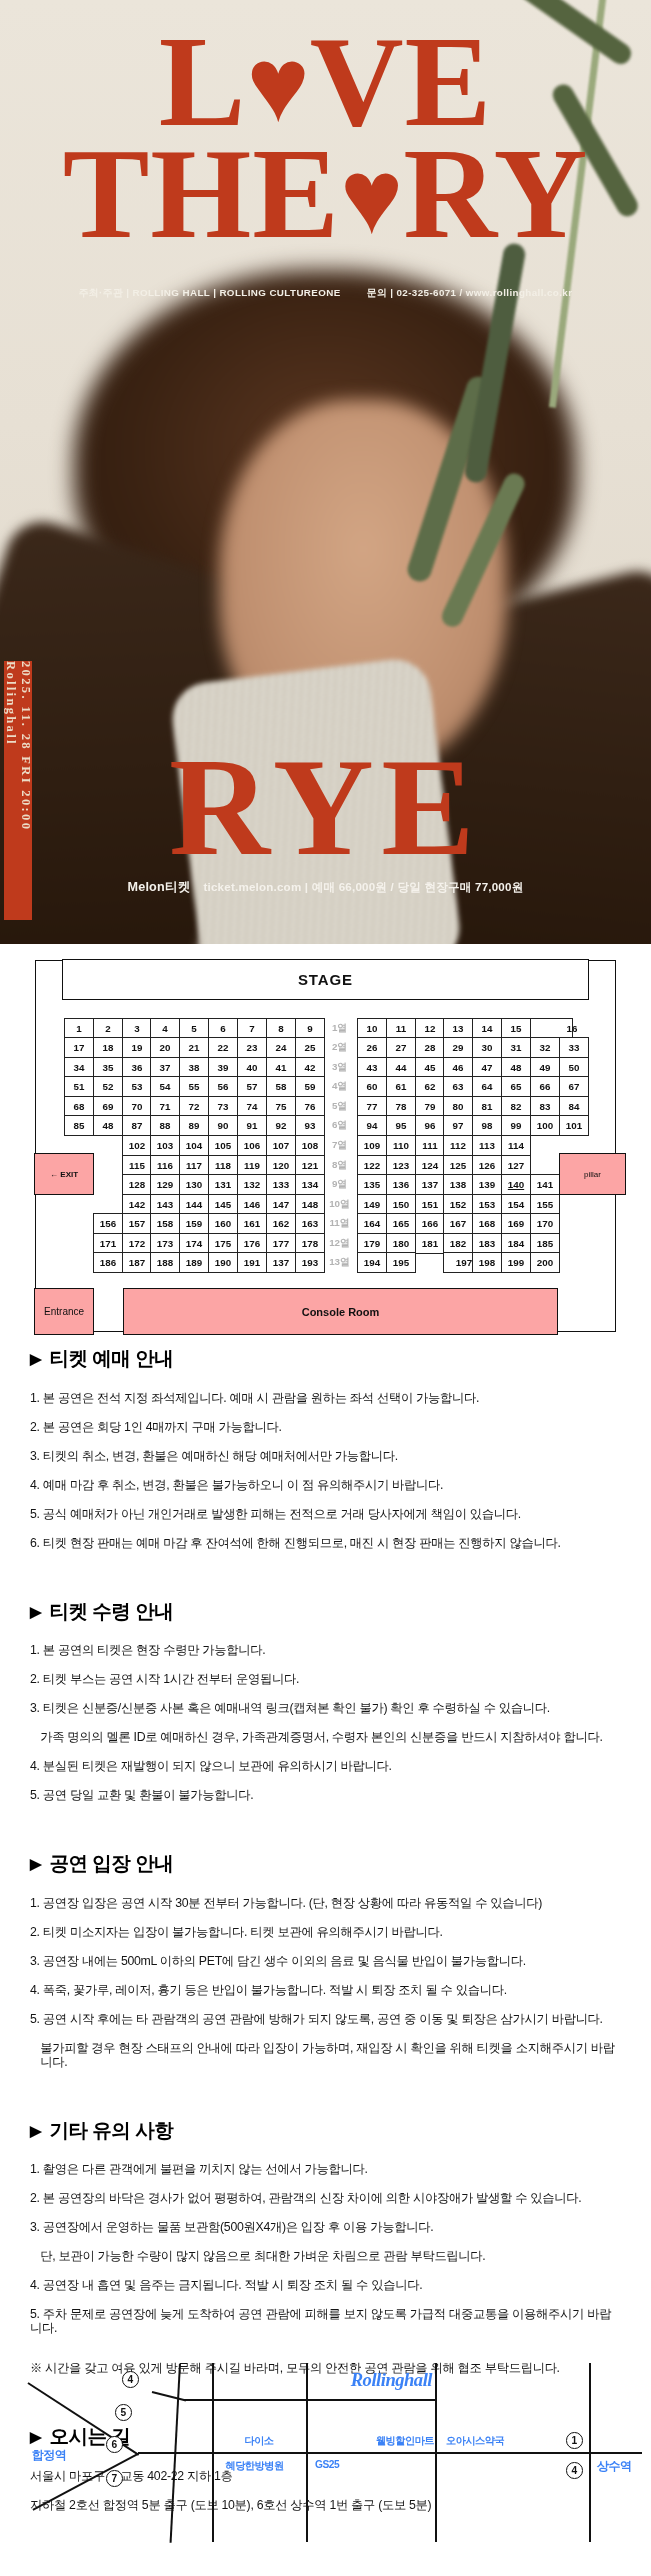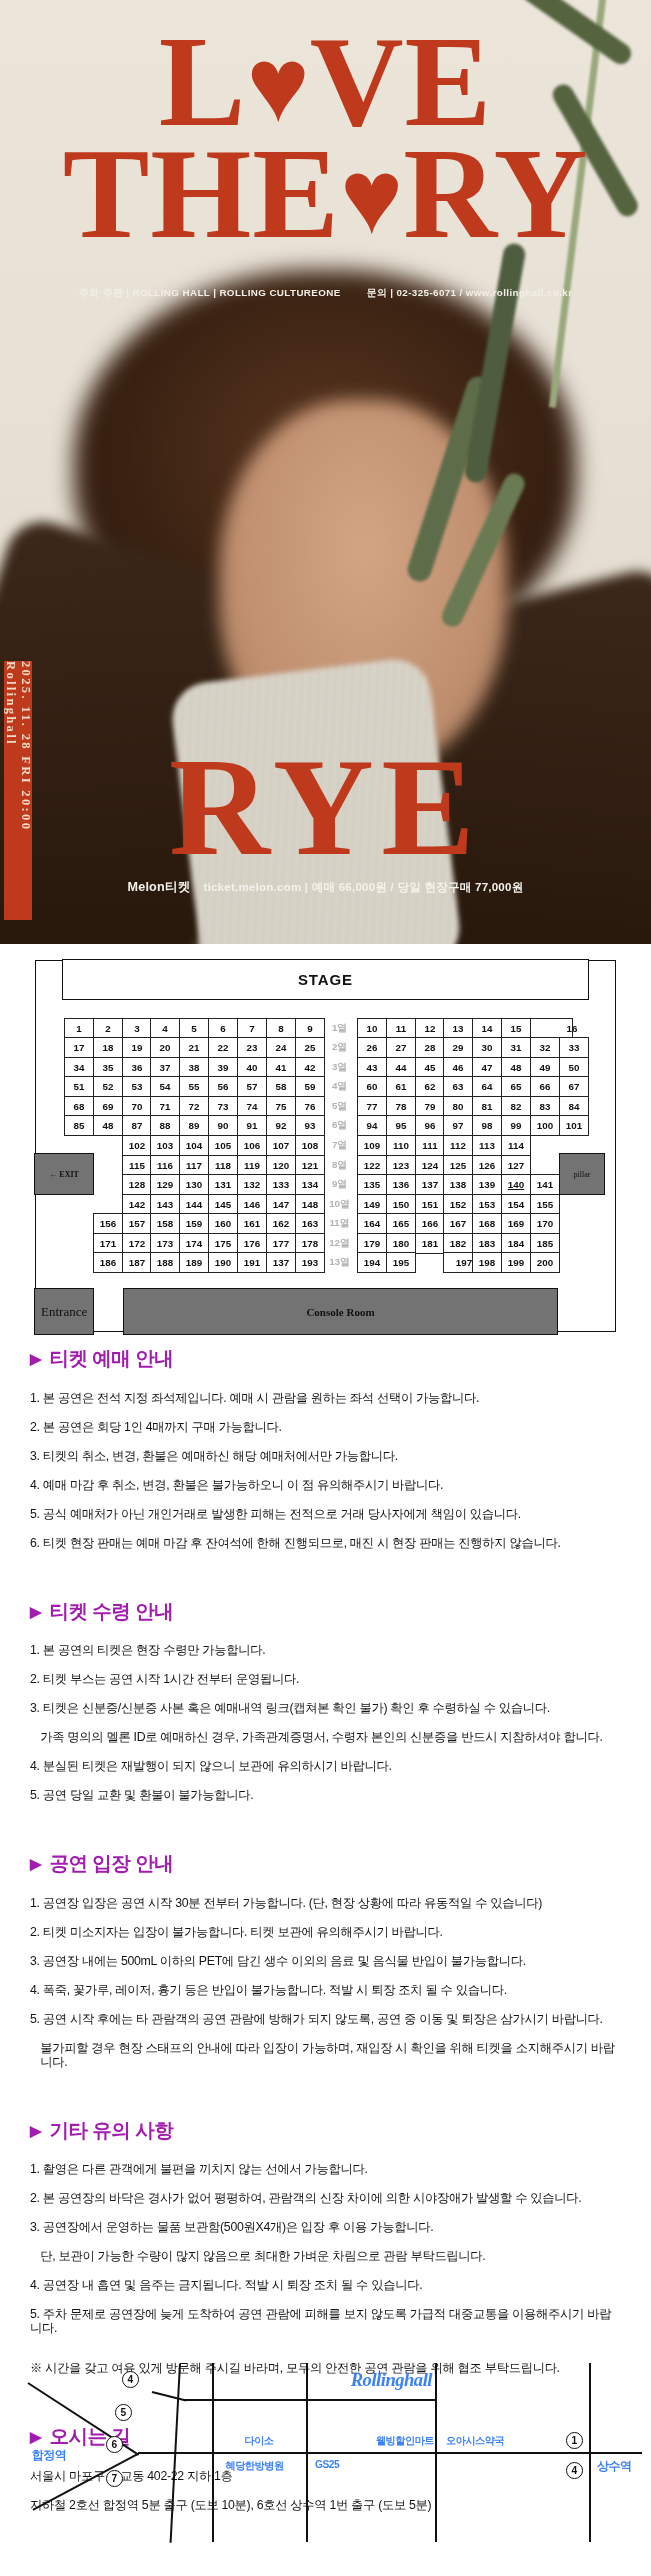--- a/index.html
+++ b/index.html
@@ -55,32 +55,32 @@
              border:1.9px solid #111;background:#fff;box-sizing:border-box;}
   .stagebox{position:absolute;left:26px;top:-1.9px;width:527px;height:41px;
             border:1.9px solid #111;background:#fff;box-sizing:border-box;
             display:flex;align-items:center;justify-content:center;
             font-weight:bold;font-size:15px;letter-spacing:0.9px;color:#111;}
   .seat{position:absolute;width:30px;height:20.5px;border:0.9px solid #222;box-sizing:border-box;
         display:flex;align-items:center;justify-content:center;
         font-size:9.8px;font-weight:bold;color:#111;background:#fff;}
   .rowlabel{position:absolute;width:33px;height:20.5px;display:flex;align-items:center;
         justify-content:center;font-size:9.8px;color:#b3b3b3;font-weight:bold;}
-  .sidebox{position:absolute;border:1.4px solid #111;background:#737373;box-sizing:border-box;
-        display:flex;align-items:center;justify-content:center;color:#111;font-family:Liberation Serif, serif;}
+  .sidebox{position:absolute;border:1.4px solid #111;background:#fca5a5;box-sizing:border-box;
+        display:flex;align-items:center;justify-content:center;color:#111;}
   .exitbox{left:-1.9px;top:192px;width:60px;height:42px;font-size:8px;font-weight:bold;}
-  .pillarbox{left:523px;top:192px;width:46px;height:42px;font-size:8px;}
-  .entrancebox{left:-1.9px;top:327px;width:60px;height:47px;font-size:13px;}
+  .pillarbox{left:523px;top:192px;width:67px;height:42px;font-size:8px;}
+  .entrancebox{left:-1.9px;top:327px;width:60px;height:47px;font-size:10px;}
   .consolebox{left:87px;top:327px;width:435px;height:47px;font-size:11px;font-weight:bold;}
 
   
   .sections{position:absolute;left:30px;top:1345px;width:592px;}
   .section{margin-top:48px;}
   .section:first-child{margin-top:0;}
-  .sec-h{font-size:19.5px;font-weight:bold;color:#a21caf;margin:0 0 18.6px 0;letter-spacing:-0.5px;}
+  .sec-h{font-size:19.5px;font-weight:bold;color:#000000;margin:0 0 18.6px 0;letter-spacing:-0.5px;}
   .sec-h .tri{font-size:15px;margin-right:8.4px;vertical-align:0.9px;}
   .item{margin:0 0 15px 0;font-size:12.3px;line-height:14px;color:#141414;letter-spacing:-0.3px;}
   .item.sub{padding-left:10.2px;}
   .note{margin:26px 0 0 0;font-size:12.3px;line-height:14px;color:#141414;letter-spacing:-0.3px;}
 
   
   .mapwrap{position:absolute;left:28px;top:2363px;width:614px;height:186px;}
   .mline{position:absolute;background:#111;}
   .h-main{left:110px;top:89px;width:504px;height:1.9px;}
   .h-lane{left:156px;top:36px;width:251px;height:1.9px;}

